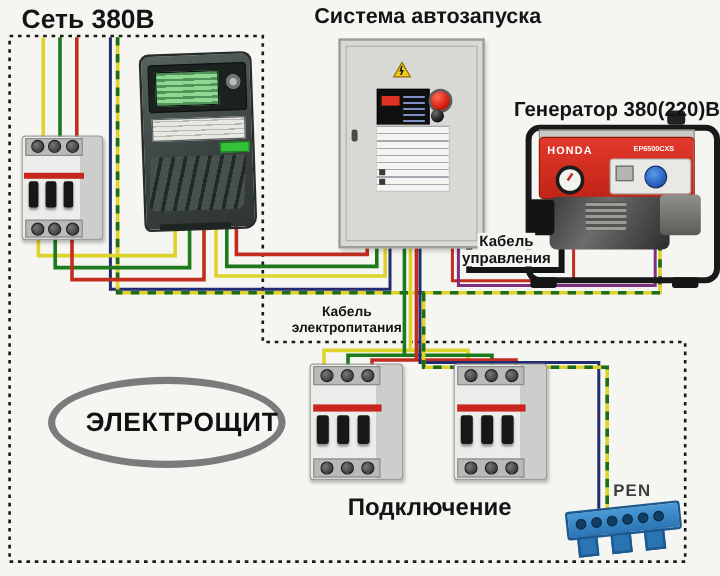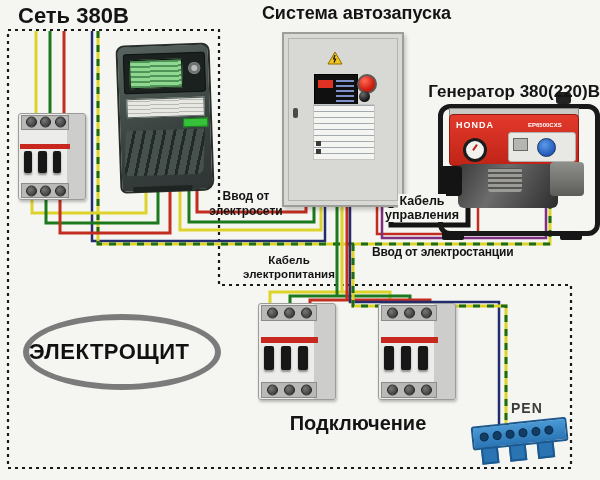--- a/index.html
+++ b/index.html
@@ -13,22 +13,22 @@
   #lbl-net{left:18px;top:3px;font-size:22px;text-align:center;}
   #lbl-auto{left:231px;top:3px;width:220px;text-align:right;font-size:18px;}
   #lbl-gen{left:420px;top:82px;width:180px;text-align:right;font-size:17px;}
   #lbl-gridin{left:196px;top:189px;width:100px;text-align:center;font-size:12px;line-height:15px;}
   #lbl-ctrl{left:379px;top:194px;width:86px;text-align:center;font-size:12.5px;line-height:14px;}
   #lbl-ctrl span{background:#f5f5f2;padding:0 1px;}
   #lbl-pwr{left:235px;top:253px;width:108px;text-align:center;font-size:11.5px;line-height:14px;}
   #lbl-genin{left:372px;top:245px;font-size:12px;letter-spacing:-0.2px;}
   #lbl-pen{left:511px;top:400px;font-size:14px;color:#3c3c3c;letter-spacing:1px;}
   #lbl-cons{left:240px;top:412px;width:236px;text-align:center;font-size:20px;line-height:23px;}
-  #oval{position:absolute;left:23px;top:314px;width:186px;height:64px;border:6px solid #7b7b7b;
-        border-radius:50%;display:flex;align-items:center;justify-content:flex-start;z-index:2;
+  #oval{position:absolute;left:40px;top:314px;width:186px;height:64px;border:6px solid #7b7b7b;
+        border-radius:50%;display:flex;align-items:center;justify-content:flex-end;z-index:2;
         font-weight:bold;font-size:22px;color:#111;letter-spacing:0.5px;}
 
   
   .breaker{background:linear-gradient(90deg,#ececea 0 72%,#cdcdcb 72% 100%);
            border:1px solid #9c9c9a;border-radius:3px;box-shadow:1px 2px 3px rgba(0,0,0,.25);}
   .br-top,.br-bot{position:absolute;left:3%;right:24%;height:15%;background:#b9b9b7;border:1px solid #8c8c8a;}
   .br-top{top:1%}.br-bot{bottom:1%}
   .sc{position:absolute;width:9px;height:9px;border-radius:50%;top:50%;transform:translateY(-50%);
       background:radial-gradient(circle at 35% 35%,#777,#2b2b2b);border:1px solid #1f1f1f;}
   .sc1{left:8%}.sc2{left:40%}.sc3{left:72%}
@@ -257,36 +257,31 @@
     </div>
     <span class="pen-tooth pt1"></span>
     <span class="pen-tooth pt2"></span>
     <span class="pen-tooth pt3"></span>
   </div>
 
   <div class="lbl" id="lbl-net">Сеть 380В</div>
   <div class="lbl" id="lbl-auto">Система автозапуска</div>
   <div class="lbl" id="lbl-gen">Генератор 380(220)В</div>
 
-  <div class="lbl" id="lbl-gridin">
-    <span>Ввод от</span><br>
-    <span>электросети</span>
-  </div>
 
   <div class="lbl" id="lbl-ctrl">
     <span>Кабель</span><br>
     <span>управления</span>
   </div>
 
   <div class="lbl" id="lbl-pwr">
     <span>Кабель</span><br>
     <span>электропитания</span>
   </div>
 
-  <div class="lbl" id="lbl-genin">Ввод от электростанции</div>
 
   <div id="oval">
     <span>ЭЛЕКТРОЩИТ</span>
   </div>
 
   <div class="lbl" id="lbl-cons">
     <span>Подключение</span><br>
   </div>
 
   <div class="lbl" id="lbl-pen">PEN</div>

